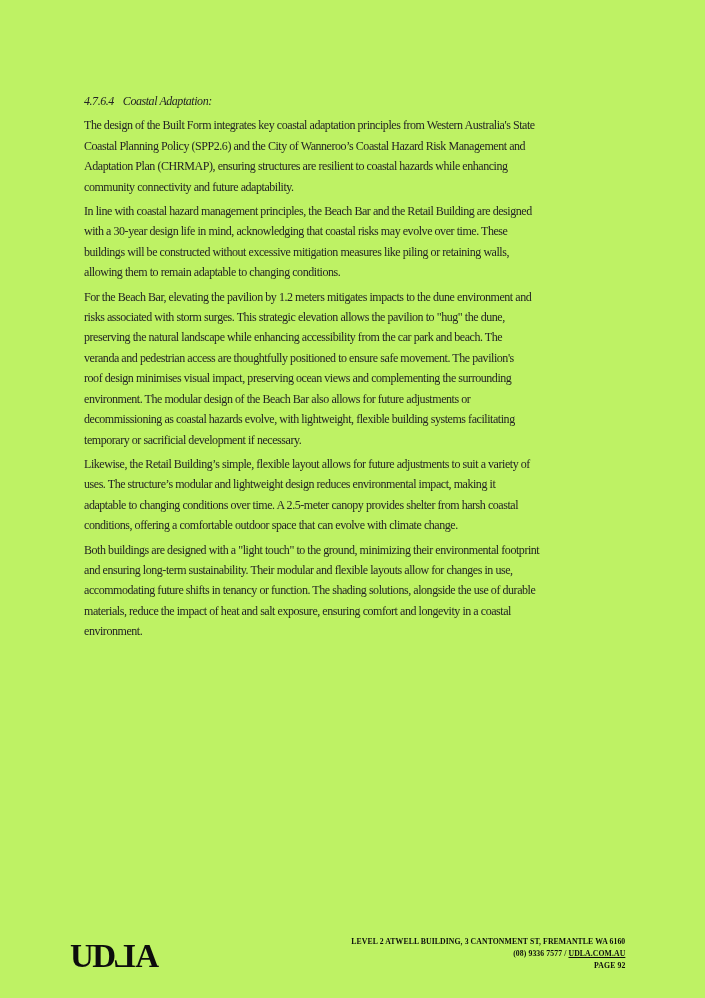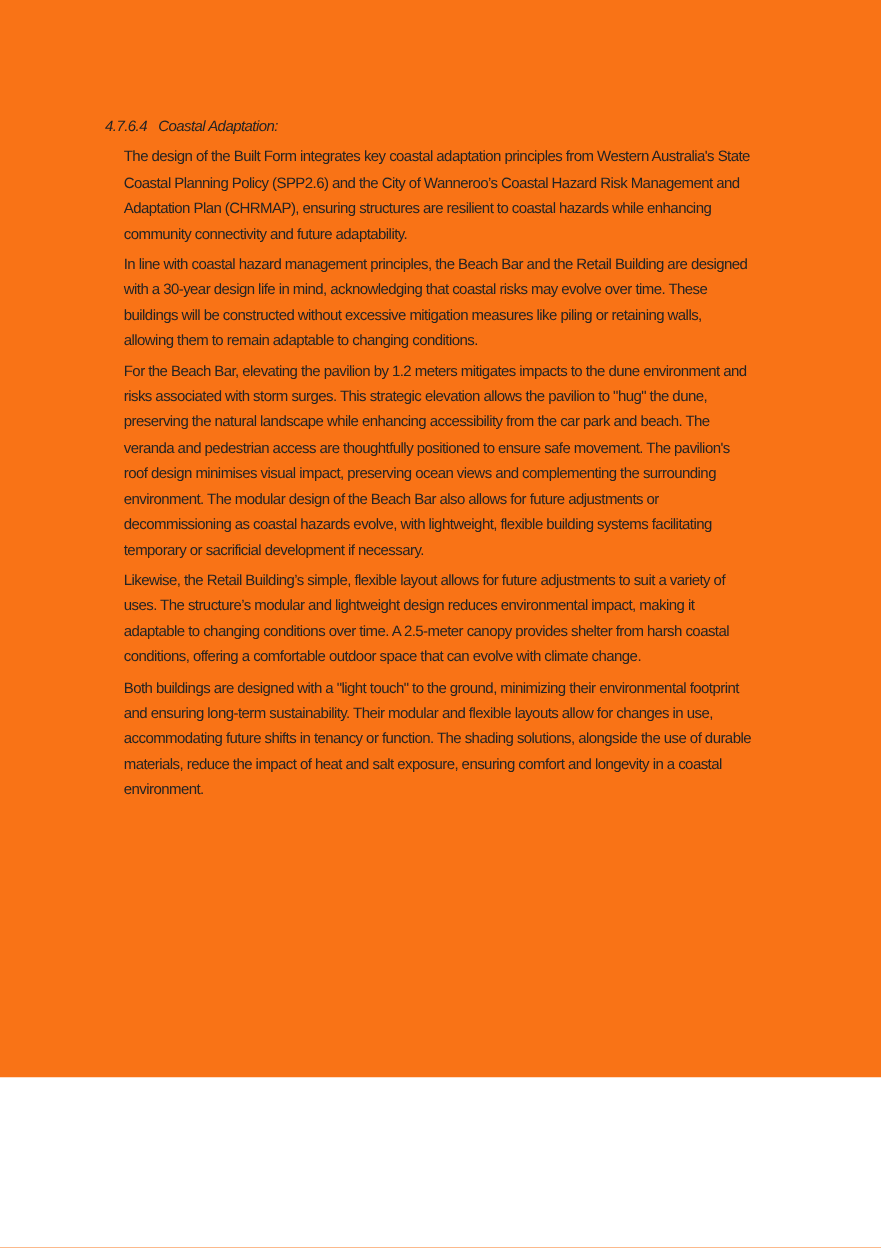--- a/index.html
+++ b/index.html
@@ -3,45 +3,45 @@
 <meta charset="utf-8">
 <style>
   html, body {
     margin: 0;
     padding: 0;
     background: #ffffff;
   }
   .page {
     position: relative;
     width: 705px;
-    height: 862px;
-    background: #f97316;
+    height: 998px;
+    background: #bef264;
     overflow: hidden;
-    font-family: Liberation Sans, sans-serif;
+    font-family: Liberation Serif, serif;
   }
   .content {
     position: absolute;
     left: 84px;
     top: 91px;
     width: 610px;
     color: #242424;
     font-size: 12px;
     line-height: 20.4px;
     letter-spacing: -0.45px;
   }
   .section-heading {
     font-style: italic;
     margin: 0 0 4px 0;
     white-space: nowrap;
   }
   .section-heading .heading-number {
     margin-right: 9px;
   }
   .para {
-    margin: 0 0 4px 15px;
+    margin: 0 0 4px 0;
     white-space: pre-line;
   }
   .footer-logo {
     position: absolute;
     left: 70px;
     top: 938px;
     font-size: 33px;
     font-weight: bold;
     color: #0d0d0d;
     letter-spacing: -1.5px;

